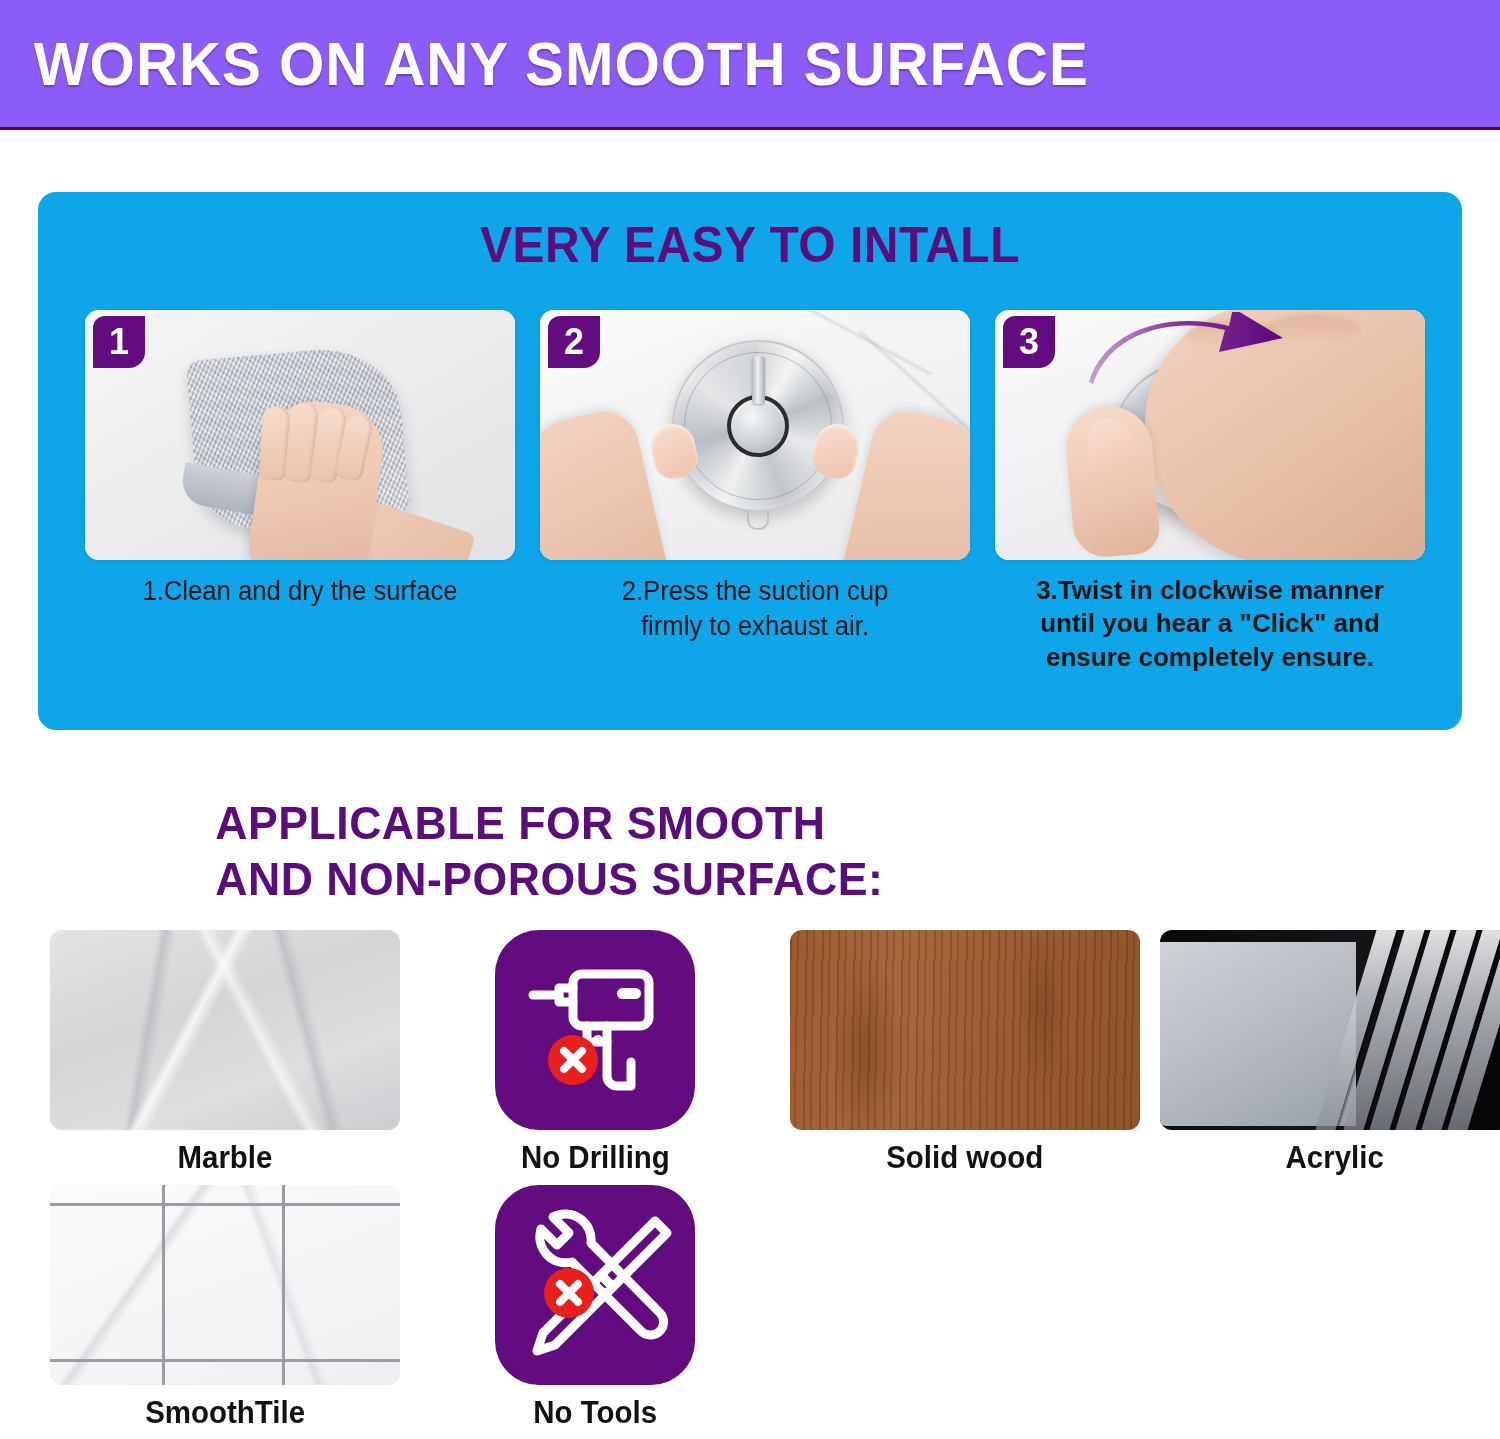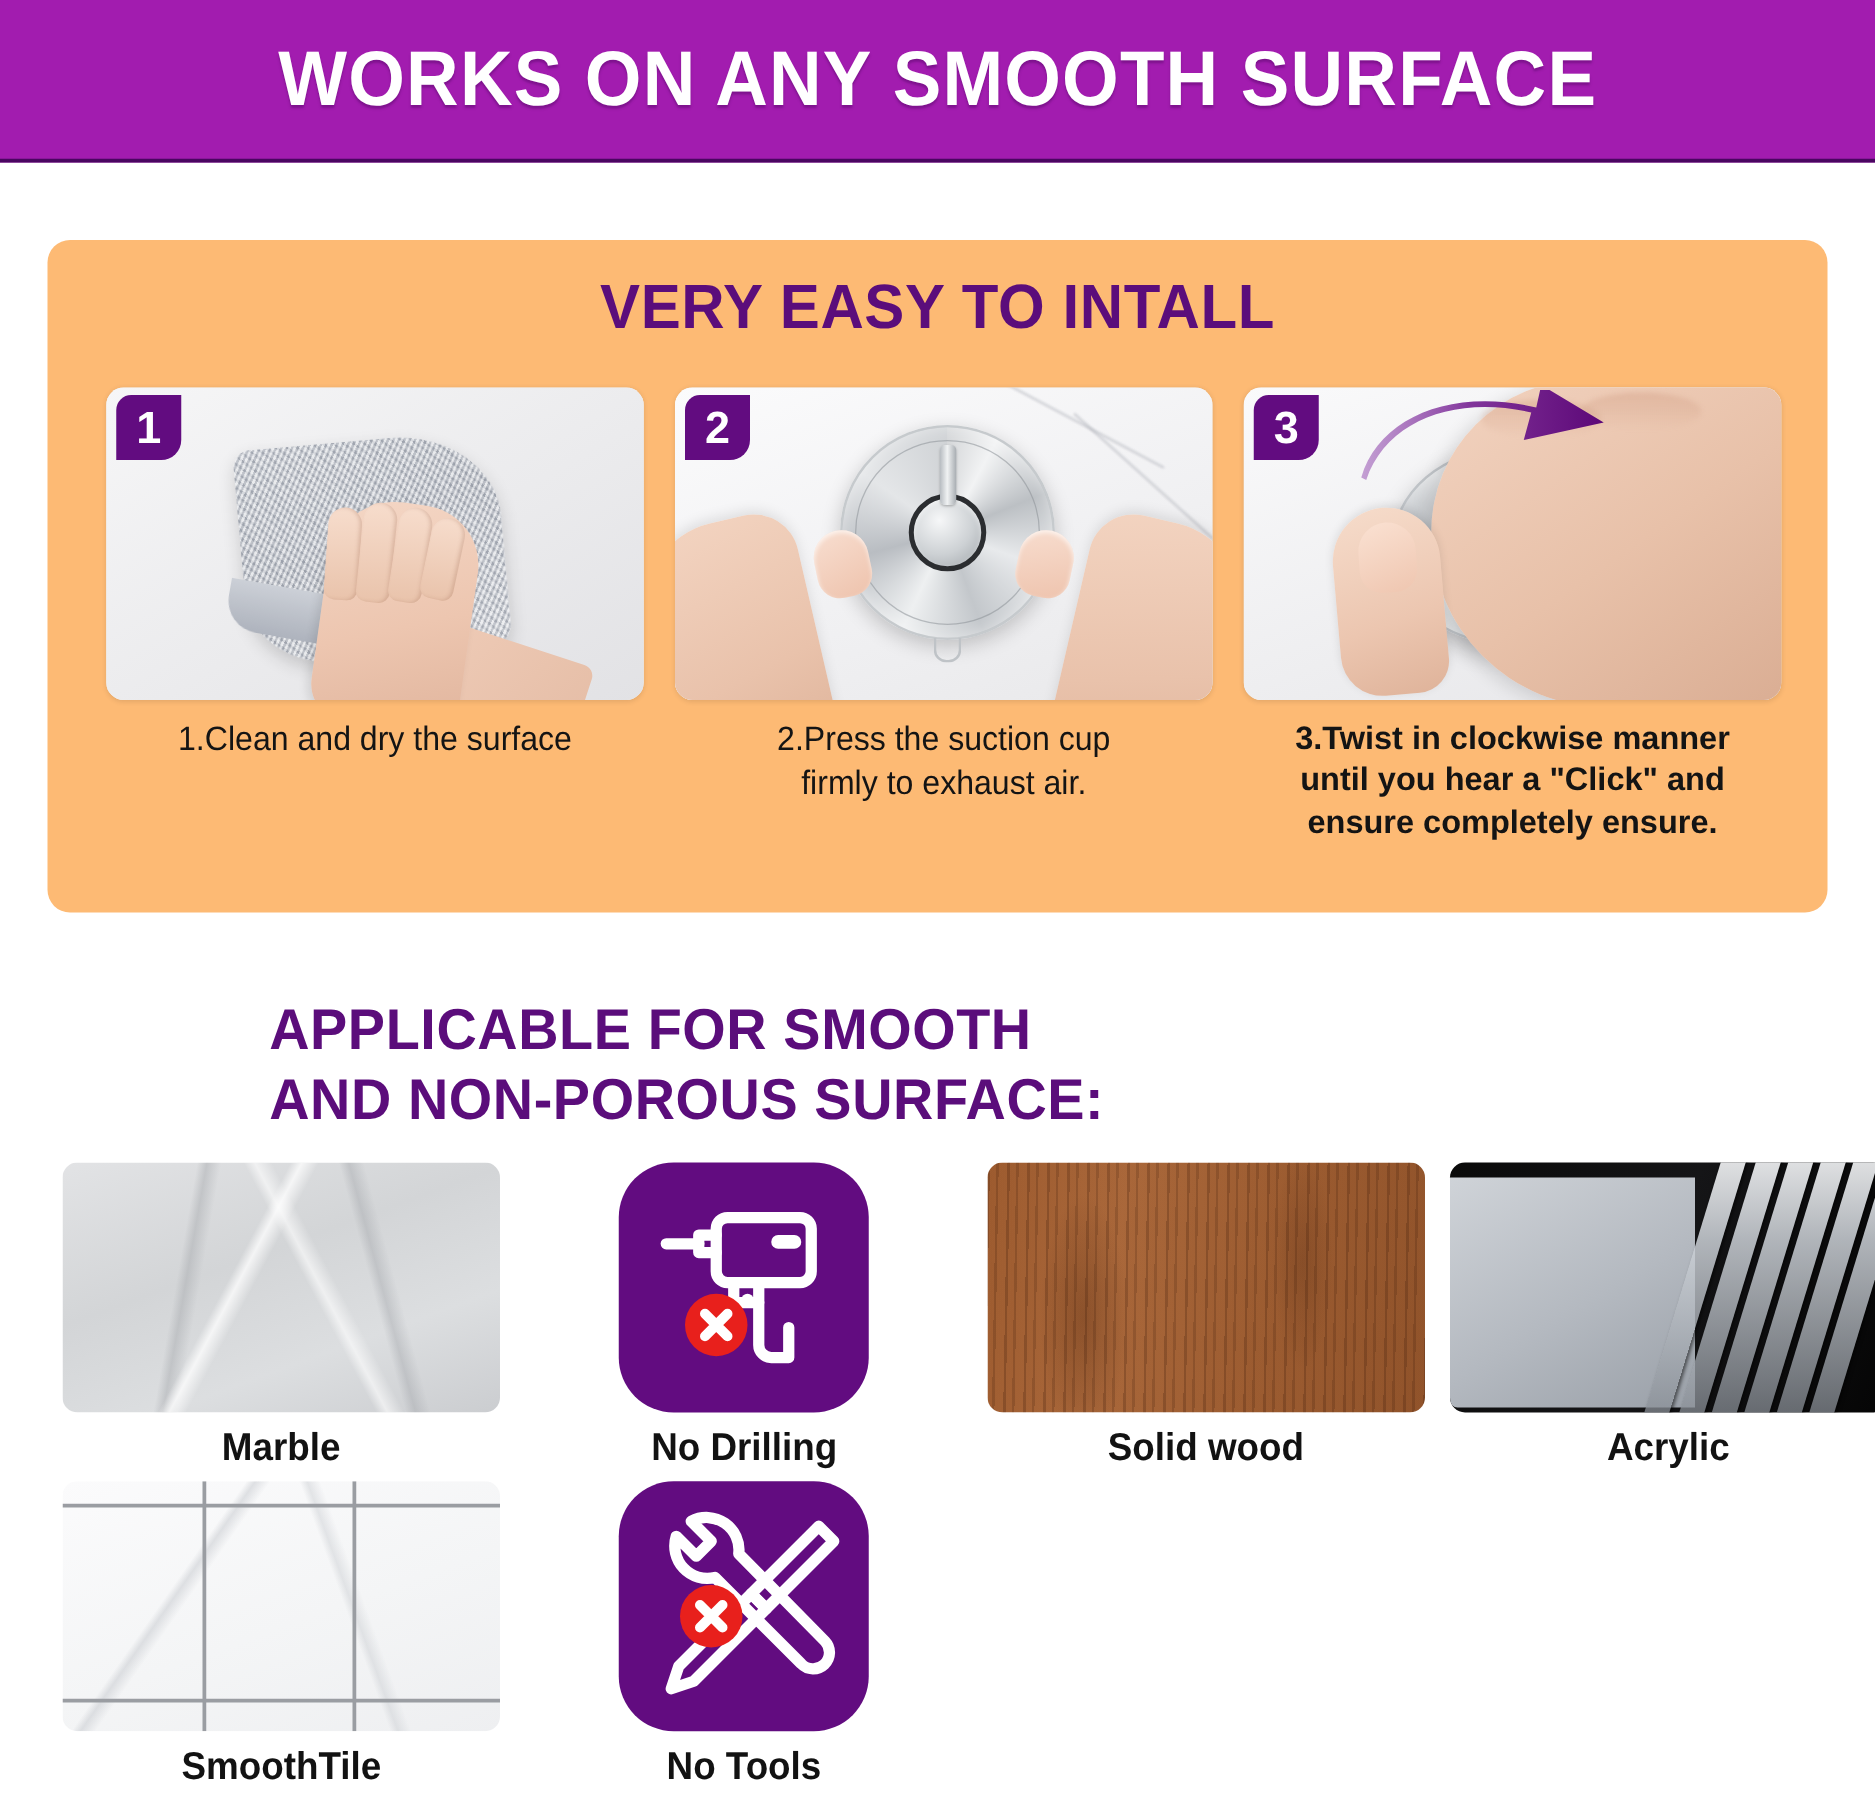--- a/index.html
+++ b/index.html
@@ -10,44 +10,43 @@
     background: #ffffff;
     font-family: "Liberation Sans", sans-serif;
     overflow: hidden;
     position: relative;
   }
 
   
   .banner {
     width: 1500px;
     height: 130px;
-    background: #a21caf;
+    background: #8b5cf6;
     display: flex;
     align-items: center;
-    justify-content: center;
     border-bottom: 3px solid #4a0661;
   }
   .banner-title {
     color: #ffffff;
     font-size: 62px;
     font-weight: bold;
     letter-spacing: 1px;
     transform: scaleX(0.94);
     white-space: nowrap;
     text-shadow: 0 2px 2px rgba(60,0,80,0.35);
   }
 
   
   .install-panel {
     position: absolute;
     left: 38px;
     top: 192px;
     width: 1424px;
     height: 538px;
-    background: #fdba74;
+    background: #0ea5e9;
     border-radius: 18px;
   }
   .install-title {
     text-align: center;
     color: #5B0D7B;
     font-size: 50px;
     font-weight: bold;
     letter-spacing: 0.5px;
     padding-top: 24px;
     transform: scaleX(0.96);

